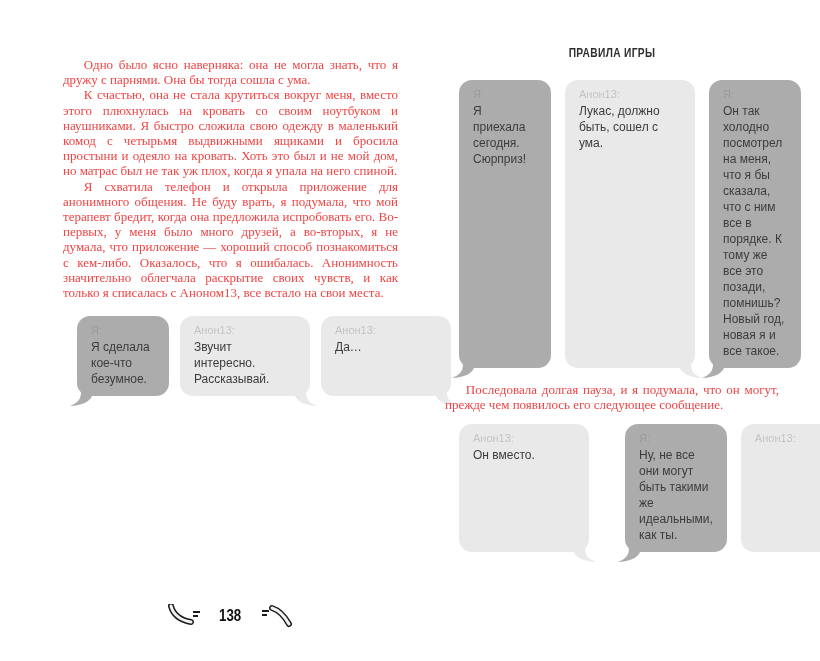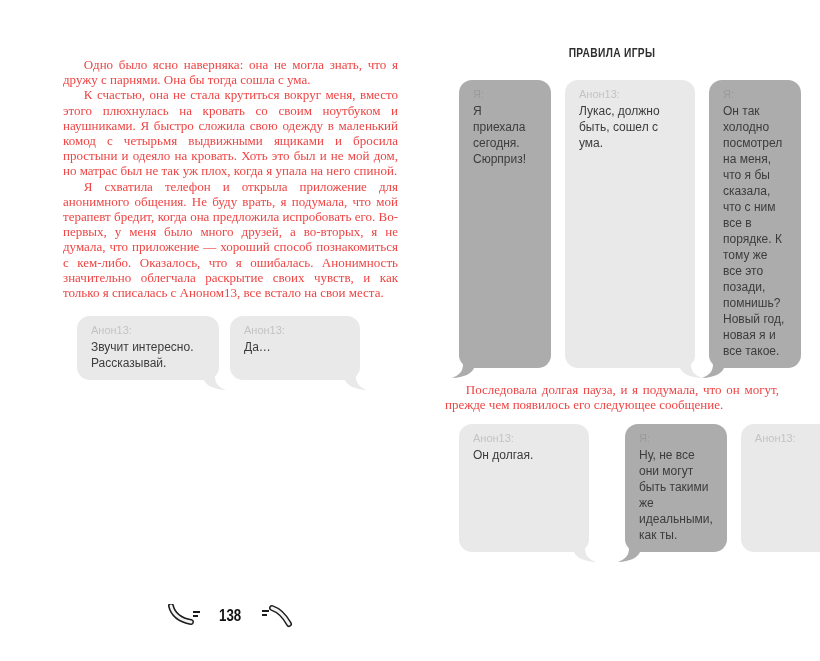--- a/index.html
+++ b/index.html
@@ -71,20 +71,29 @@
 
 <div class="page page-left">
 
   <div class="body-text">
     <p>Одно было ясно наверняка: она не могла знать, что я дружу с парнями. Она бы тогда сошла с ума.</p>
     <p>К счастью, она не стала крутиться вокруг меня, вместо этого плюхнулась на кровать со своим ноутбуком и наушниками. Я быстро сложила свою одежду в маленький комод с четырьмя выдвижными ящиками и бросила простыни и одеяло на кровать. Хоть это был и не мой дом, но матрас был не так уж плох, когда я упала на него спиной.</p>
     <p>Я схватила телефон и открыла приложение для анонимного общения. Не буду врать, я подумала, что мой терапевт бредит, когда она предложила испробовать его. Во-первых, у меня было много друзей, а во-вторых, я не думала, что приложение — хороший способ познакомиться с кем-либо. Оказалось, что я ошибалась. Анонимность значительно облегчала раскрытие своих чувств, и как только я списалась с Аноном13, все встало на свои места.</p>
   </div>
 
   <div class="chat chat-left">
+    <div class="row right">
+      <div class="bubble me">
+        <div class="sender">Я:</div>
+        <div class="mtext">Я сделала кое-что безумное.</div>
+        <svg class="tail tail-left" width="24" height="14" viewBox="0 0 24 14">
+            <path d="M24 0 L24 4 C22 9.5 14 13.5 2 14 C10 11 13 7 13 0 Z"></path>
+          </svg>
+      </div>
+    </div>
     <div class="row left">
       <div class="bubble anon">
         <div class="sender">Анон13:</div>
         <div class="mtext">Звучит интересно. Рассказывай.</div>
         <svg class="tail tail-right" width="24" height="14" viewBox="0 0 24 14">
             <path d="M0 0 L0 4 C2 9.5 10 13.5 22 14 C14 11 11 7 11 0 Z"></path>
           </svg>
       </div>
     </div>
     <div class="row left">
@@ -149,21 +158,21 @@
   </div>
 
   <div class="body-text para-between">
     <p>Последовала долгая пауза, и я подумала, что он могут, прежде чем появилось его следующее сообщение.</p>
   </div>
 
   <div class="chat chat-rb">
     <div class="row left">
       <div class="bubble anon">
         <div class="sender">Анон13:</div>
-        <div class="mtext">Он долгая.</div>
+        <div class="mtext">Он вместо.</div>
         <svg class="tail tail-right" width="24" height="14" viewBox="0 0 24 14">
             <path d="M0 0 L0 4 C2 9.5 10 13.5 22 14 C14 11 11 7 11 0 Z"></path>
           </svg>
       </div>
     </div>
     <div class="row right">
       <div class="bubble me w205">
         <div class="sender">Я:</div>
         <div class="mtext">Ну, не все они могут быть такими же идеальными, как ты.</div>
         <svg class="tail tail-left" width="24" height="14" viewBox="0 0 24 14">

